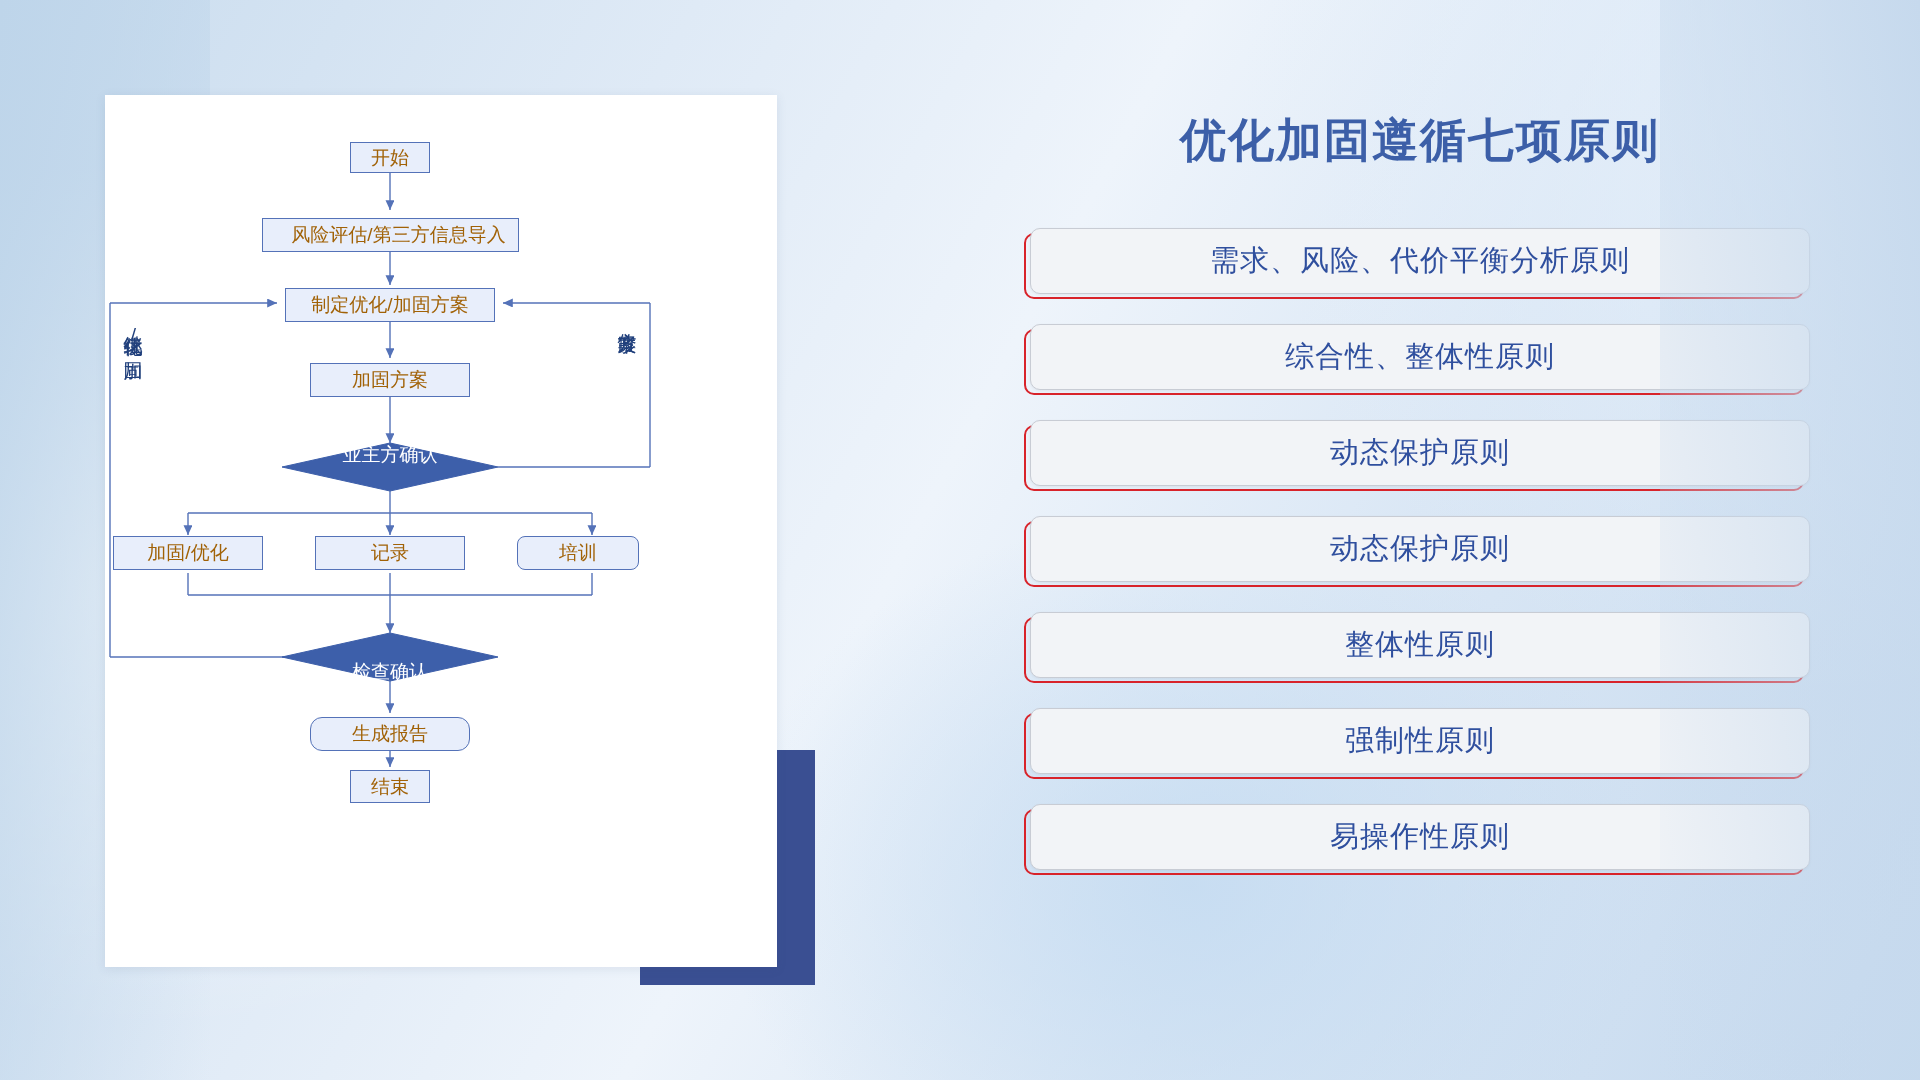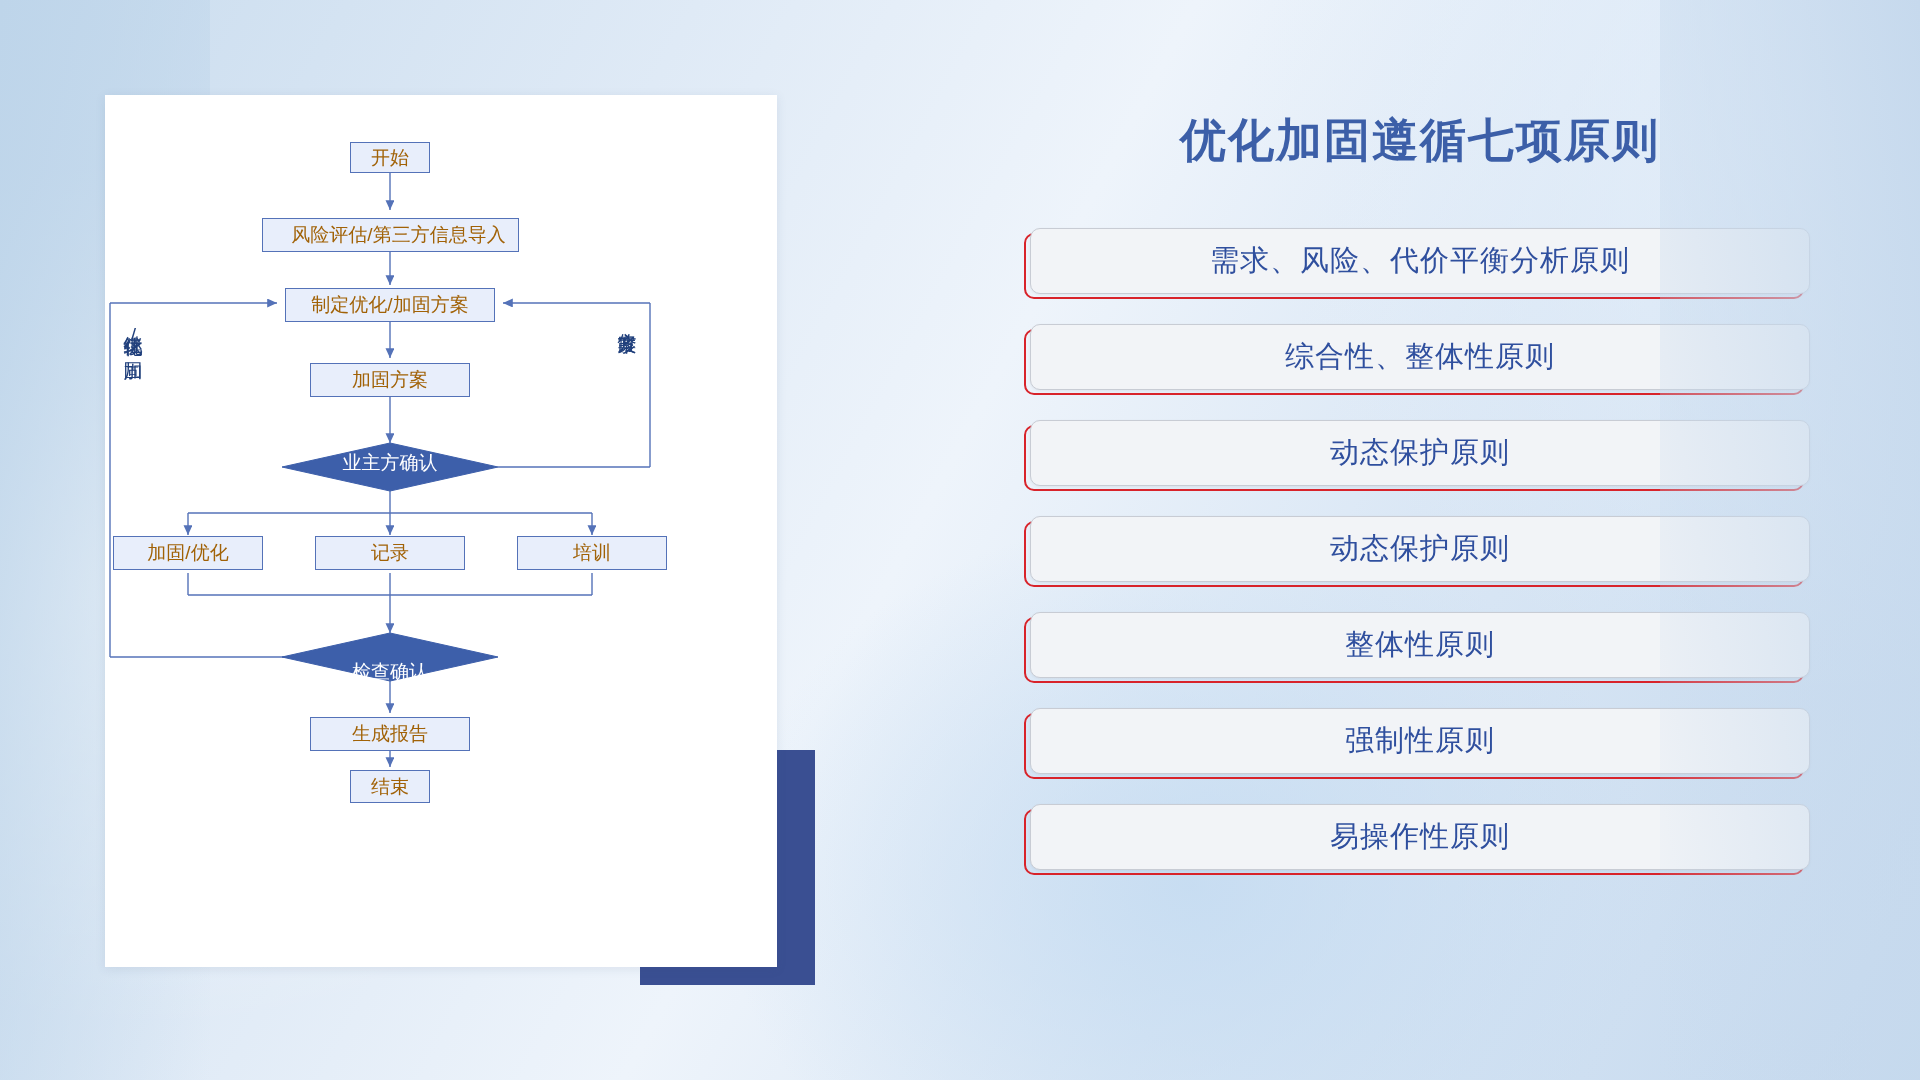--- a/index.html
+++ b/index.html
@@ -210,41 +210,41 @@
     </div>
 
     <div class="node" style="left:180px; top:193px; width:210px; height:34px;">
       <span>制定优化/加固方案</span>
     </div>
 
     <div class="node" style="left:205px; top:268px; width:160px; height:34px;">
       <span>加固方案</span>
     </div>
 
-    <div class="diamond-label" style="left:195px; top:356px; width:180px; height:24px;justify-content:center;">
+    <div class="diamond-label" style="left:195px; top:348px; width:180px; height:24px;justify-content:center;">
       <span>业主方确认</span>
     </div>
 
     <div class="node" style="left:8px; top:441px; width:150px; height:34px;">
       <span>加固/优化</span>
     </div>
 
     <div class="node" style="left:210px; top:441px; width:150px; height:34px;">
       <span>记录</span>
     </div>
 
-    <div class="node" style="left:412px; top:441px; width:150px; height:34px;">
+    <div class="node" style="left:412px; top:441px; width:122px; height:34px;border-radius:8px;">
       <span>培训</span>
     </div>
 
     <div class="diamond-label" style="left:195px; top:550px; width:180px; height:24px;margin-top:15px;">
       <span>检查确认</span>
     </div>
 
-    <div class="node" style="left:205px; top:622px; width:160px; height:34px;">
+    <div class="node" style="left:205px; top:622px; width:160px; height:34px;border-radius:12px;">
       <span>生成报告</span>
     </div>
 
     <div class="node" style="left:245px; top:675px; width:80px; height:33px;">
       <span>结束</span>
     </div>
 
     <div class="vlabel" style="left:18px; top:225px; height:140px;">
       <span>继续优化/加固</span>
     </div>

